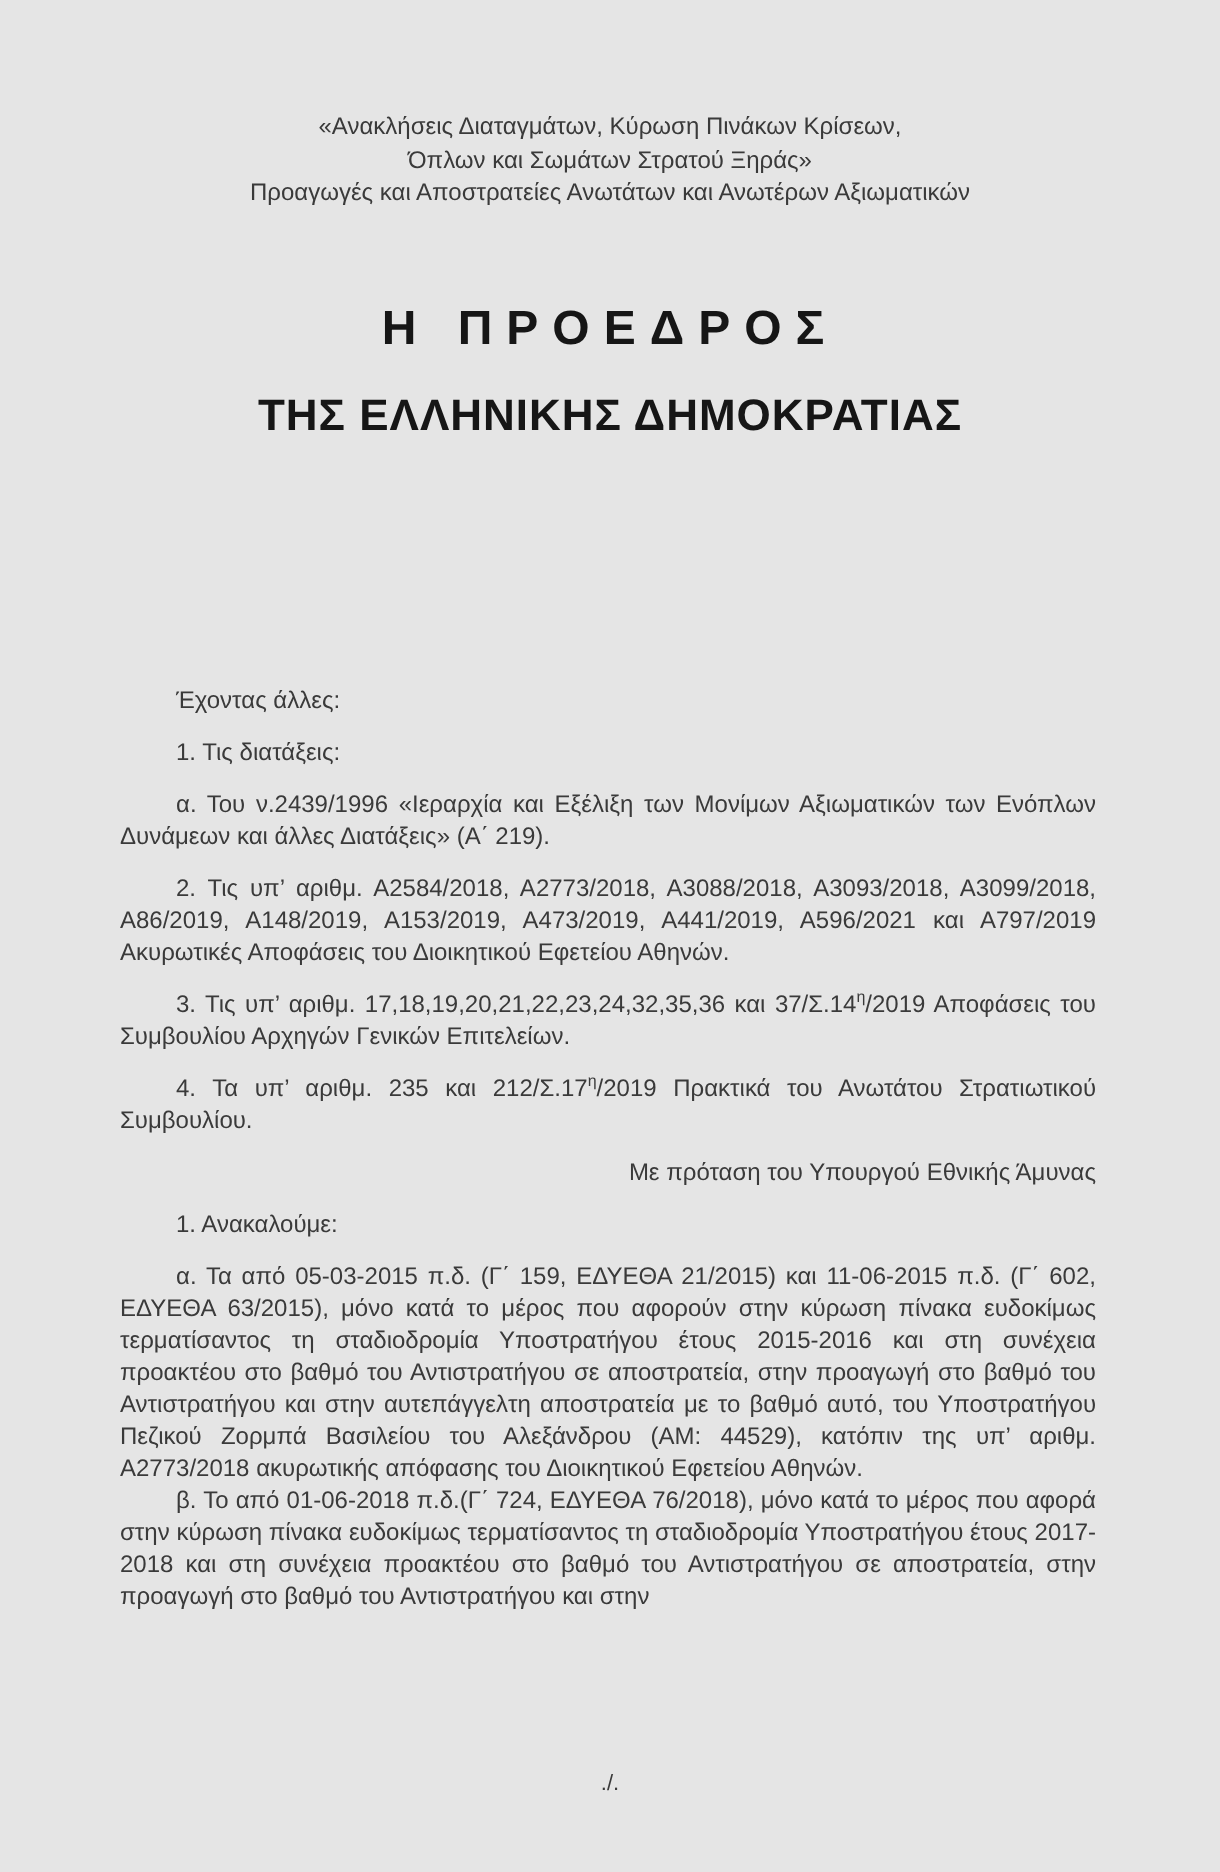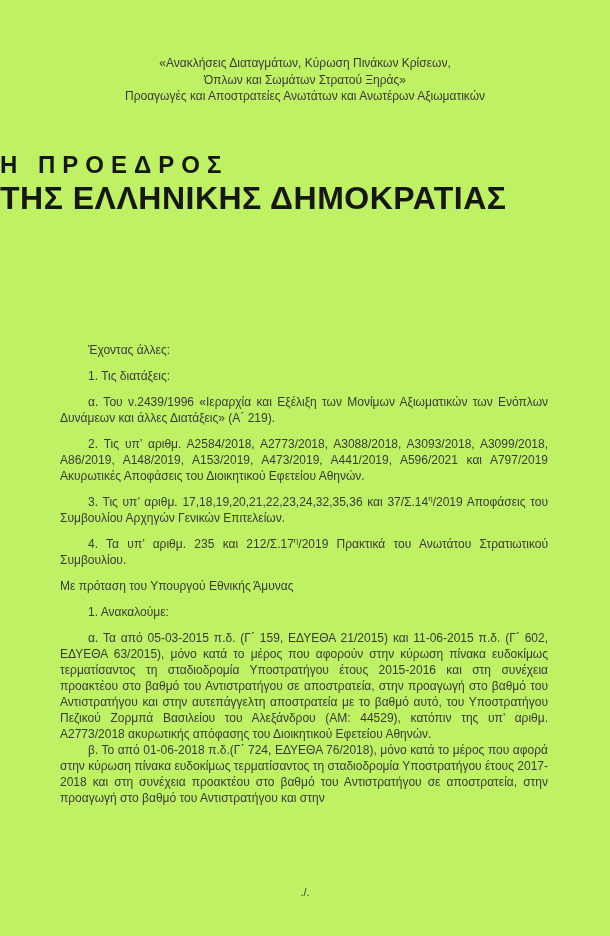--- a/index.html
+++ b/index.html
@@ -1,64 +1,64 @@
 <!DOCTYPE html>
 <html><head>
 <meta charset="utf-8">
 <style>
   html, body { margin: 0; padding: 0; background: #ffffff; }
   .page {
     position: relative;
     width: 610px;
     height: 936px;
-    background: #bef264;
+    background: #e5e5e5;
     font-family: "Liberation Sans", sans-serif;
     color: #3a3a3a;
     overflow: hidden;
   }
   .header-quote {
     padding-top: 55px;
     text-align: center;
     font-size: 12px;
     line-height: 16.5px;
     color: #3a3a3a;
   }
   .doc-title {
     margin-top: 46px;
-    text-align: left;
+    text-align: center;
     font-weight: bold;
     color: #161616;
   }
   .doc-title .t1 {
     font-size: 24px;
     letter-spacing: 7px;
     line-height: 28px;
   }
   .doc-title .t2 {
-    font-size: 32px;
+    font-size: 22px;
     letter-spacing: 0.5px;
     line-height: 30px;
-    margin-top: 4px;
+    margin-top: 14px;
   }
   .doc-body {
     position: absolute;
     left: 60px;
     right: 62px;
     top: 342px;
     font-size: 12px;
     line-height: 16px;
     text-align: justify;
     color: #3a3a3a;
   }
   .doc-body p {
     margin: 0 0 10px 0;
     text-indent: 28px;
   }
   .doc-body p.centered {
-    text-align: left;
+    text-align: right;
     text-indent: 0;
   }
   .doc-body p.bold { font-weight: bold; color: #202020; }
   .doc-body p.tight { margin-bottom: 0; }
   sup.ord {
     font-size: 8px;
     vertical-align: super;
     line-height: 0;
   }
   .continuation {

